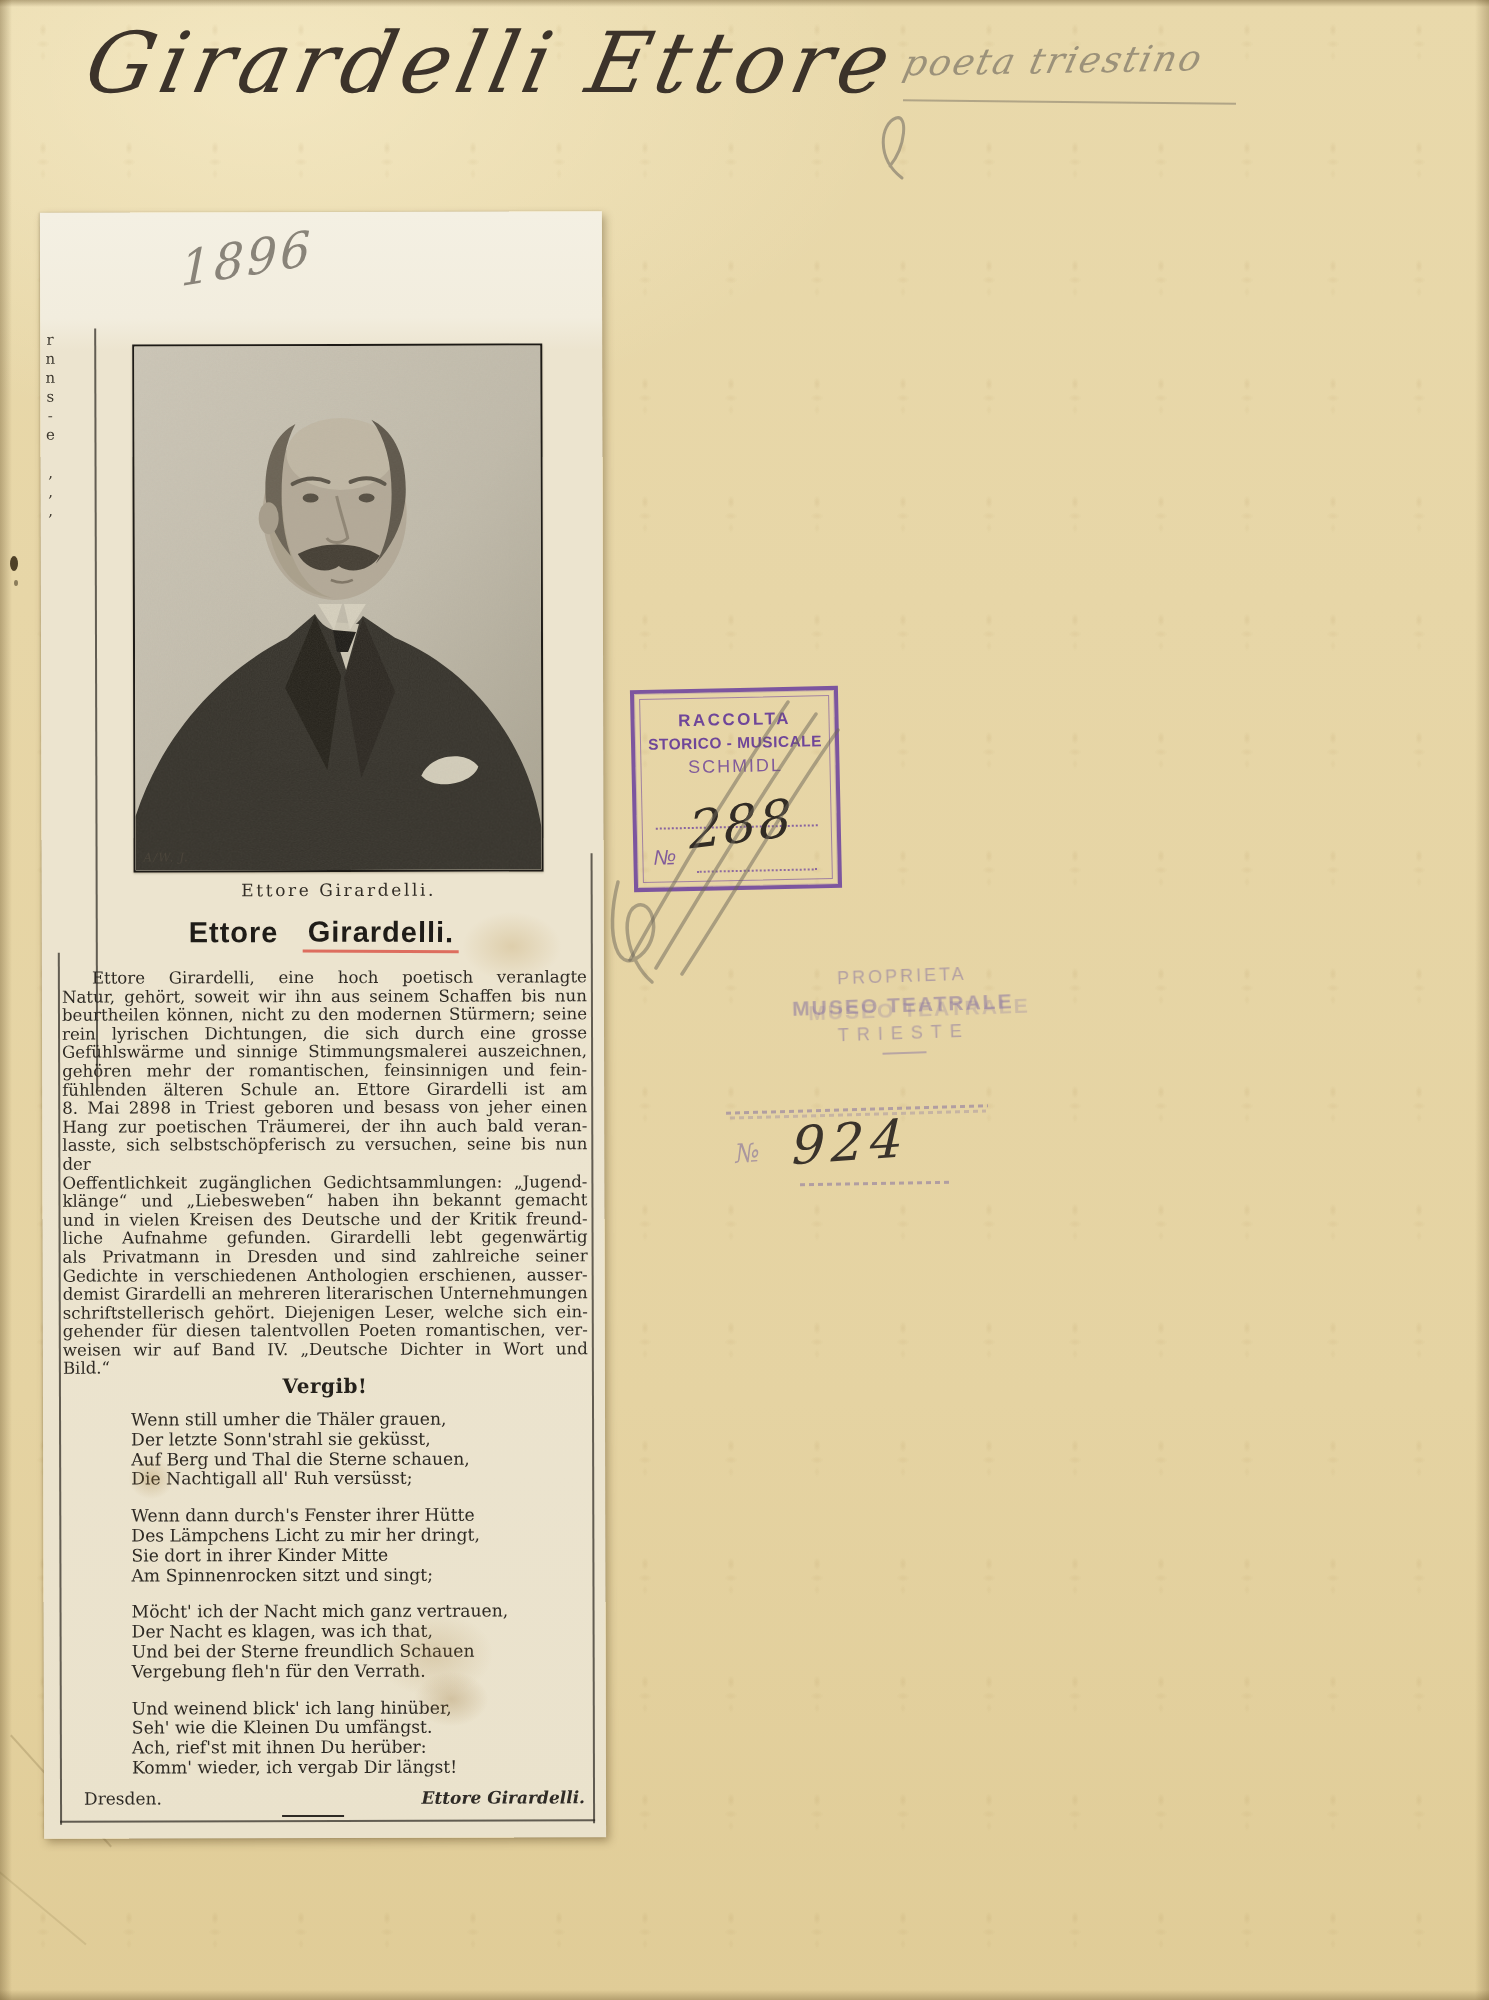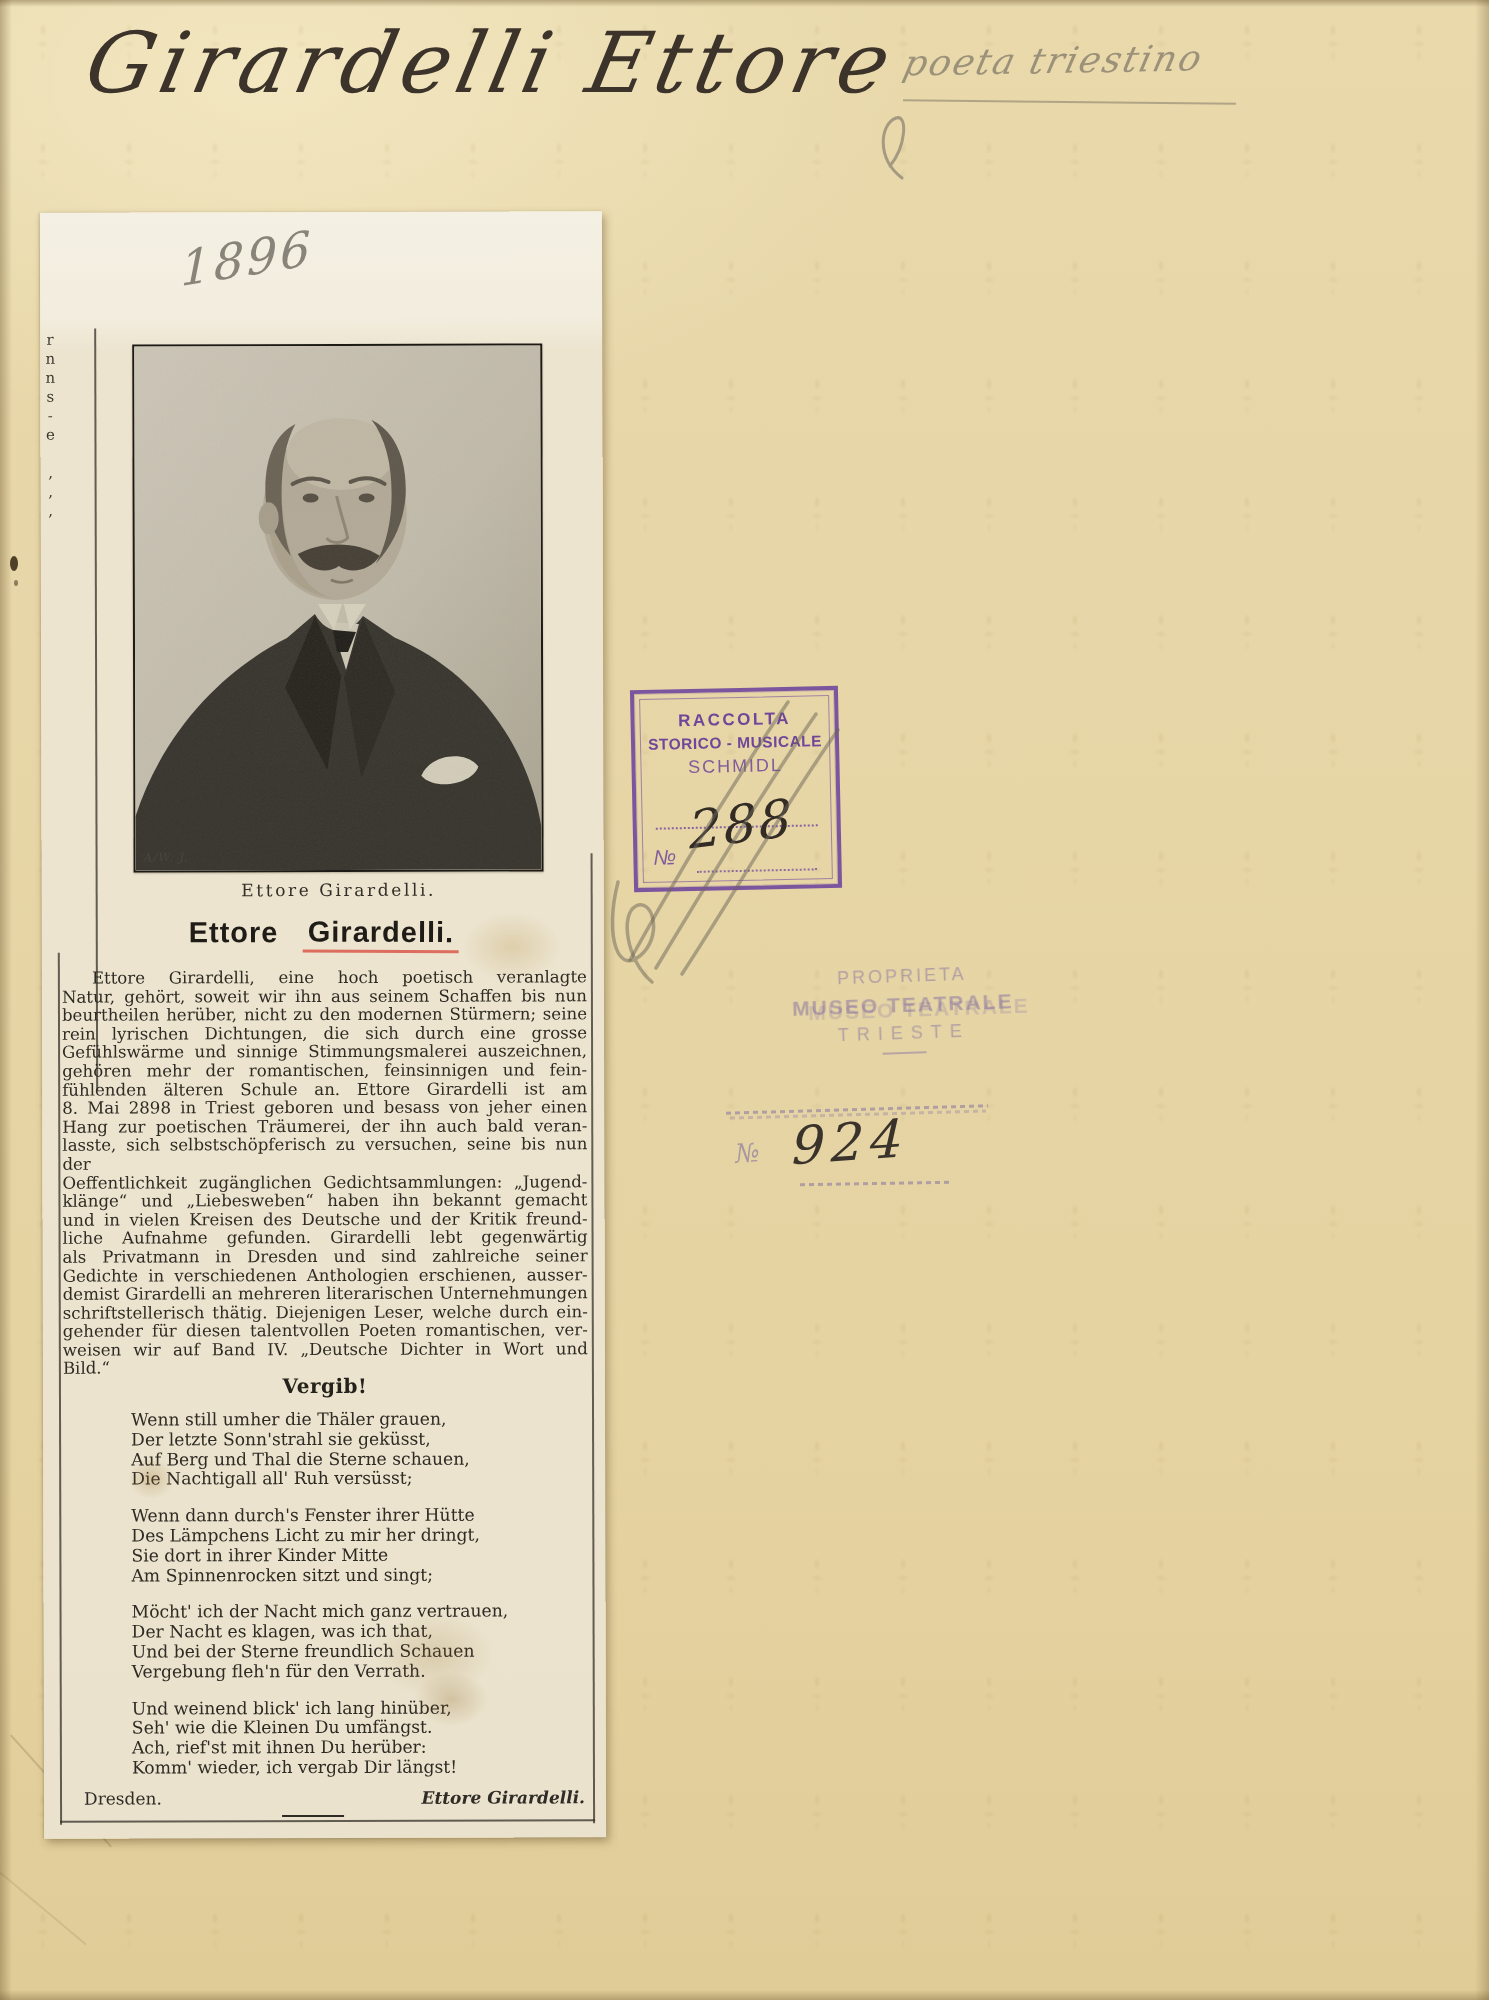--- a/index.html
+++ b/index.html
@@ -214,36 +214,36 @@
     <div class="caption">Ettore Girardelli.</div>
 
     <div class="headline">
       <span class="w1">Ettore</span><span class="w2">Girardelli.</span>
     </div>
 
     <div class="body">
 
     <div class="body-line">Ettore Girardelli, eine hoch poetisch veranlagte</div>
         <div class="body-line">Natur, gehört, soweit wir ihn aus seinem Schaffen bis nun</div>
-        <div class="body-line">beurtheilen herüber, nicht zu den modernen Stürmern; seine</div>
+        <div class="body-line">beurtheilen können, nicht zu den modernen Stürmern; seine</div>
         <div class="body-line">rein lyrischen Dichtungen, die sich durch eine grosse</div>
         <div class="body-line">Gefühlswärme und sinnige Stimmungsmalerei auszeichnen,</div>
         <div class="body-line">gehören mehr der romantischen, feinsinnigen und fein-</div>
         <div class="body-line">fühlenden älteren Schule an. Ettore Girardelli ist am</div>
         <div class="body-line">8. Mai 2898 in Triest geboren und besass von jeher einen</div>
         <div class="body-line">Hang zur poetischen Träumerei, der ihn auch bald veran-</div>
         <div class="body-line">lasste, sich selbstschöpferisch zu versuchen, seine bis nun der</div>
         <div class="body-line">Oeffentlichkeit zugänglichen Gedichtsammlungen: „Jugend-</div>
         <div class="body-line">klänge“ und „Liebesweben“ haben ihn bekannt gemacht</div>
         <div class="body-line">und in vielen Kreisen des Deutsche und der Kritik freund-</div>
         <div class="body-line">liche Aufnahme gefunden. Girardelli lebt gegenwärtig</div>
         <div class="body-line">als Privatmann in Dresden und sind zahlreiche seiner</div>
         <div class="body-line">Gedichte in verschiedenen Anthologien erschienen, ausser-</div>
         <div class="body-line">demist Girardelli an mehreren literarischen Unternehmungen</div>
-        <div class="body-line">schriftstellerisch thätig. Diejenigen Leser, welche durch ein-</div>
+        <div class="body-line">schriftstellerisch gehört. Diejenigen Leser, welche sich ein-</div>
         <div class="body-line">gehender für diesen talentvollen Poeten romantischen, ver-</div>
         <div class="body-line">weisen wir auf Band IV. „Deutsche Dichter in Wort und</div>
         <div class="body-line">Bild.“</div>
       </div>
 
     <div class="poem-title">Vergib!</div>
     <div class="poem">
 
     <div class="stanza">Wenn still umher die Thäler grauen,
 Der letzte Sonn'strahl sie geküsst,

